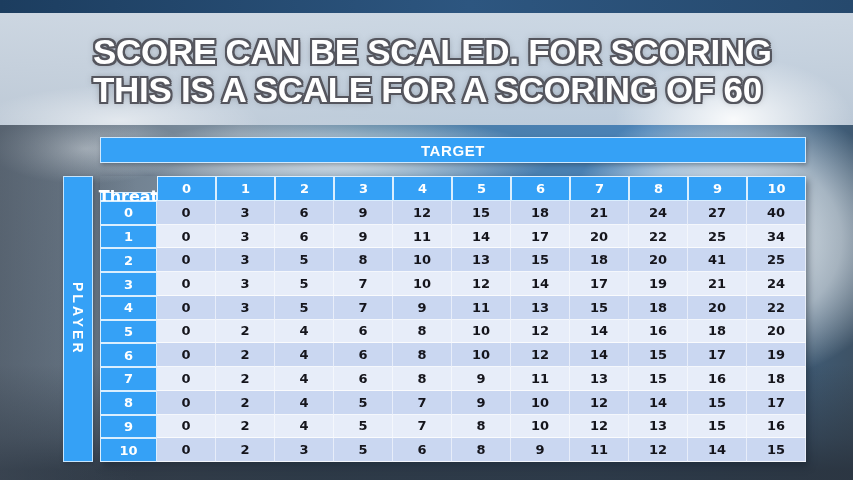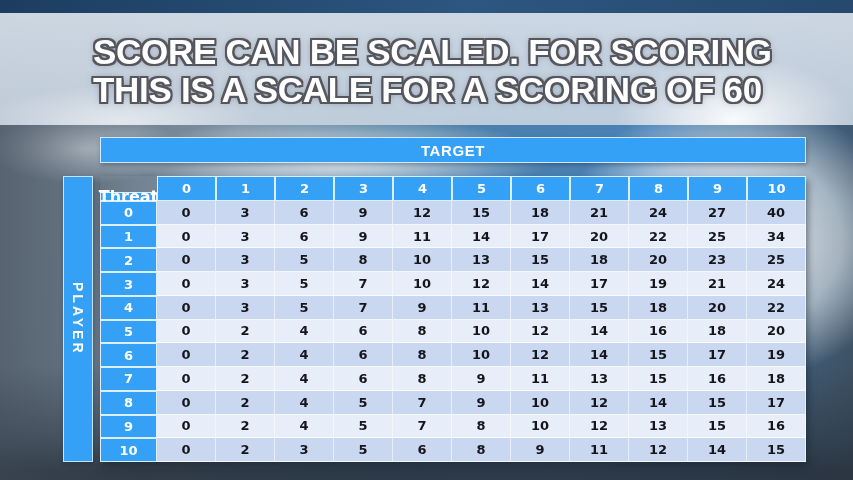--- a/index.html
+++ b/index.html
@@ -149,21 +149,21 @@
       <div class="hcell">2</div>
       <div class="dcell even">0</div>
       <div class="dcell even">3</div>
       <div class="dcell even">5</div>
       <div class="dcell even">8</div>
       <div class="dcell even">10</div>
       <div class="dcell even">13</div>
       <div class="dcell even">15</div>
       <div class="dcell even">18</div>
       <div class="dcell even">20</div>
-      <div class="dcell even">23</div>
+      <div class="dcell even">41</div>
       <div class="dcell even">25</div>
       <div class="hcell">3</div>
       <div class="dcell odd">0</div>
       <div class="dcell odd">3</div>
       <div class="dcell odd">5</div>
       <div class="dcell odd">7</div>
       <div class="dcell odd">10</div>
       <div class="dcell odd">12</div>
       <div class="dcell odd">14</div>
       <div class="dcell odd">17</div>

